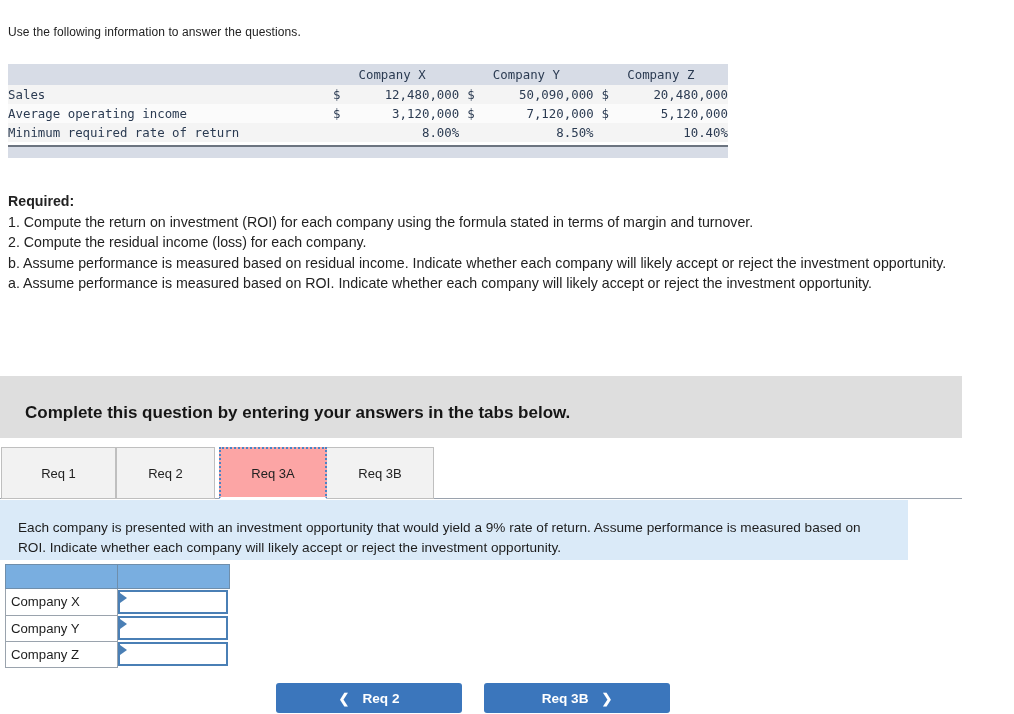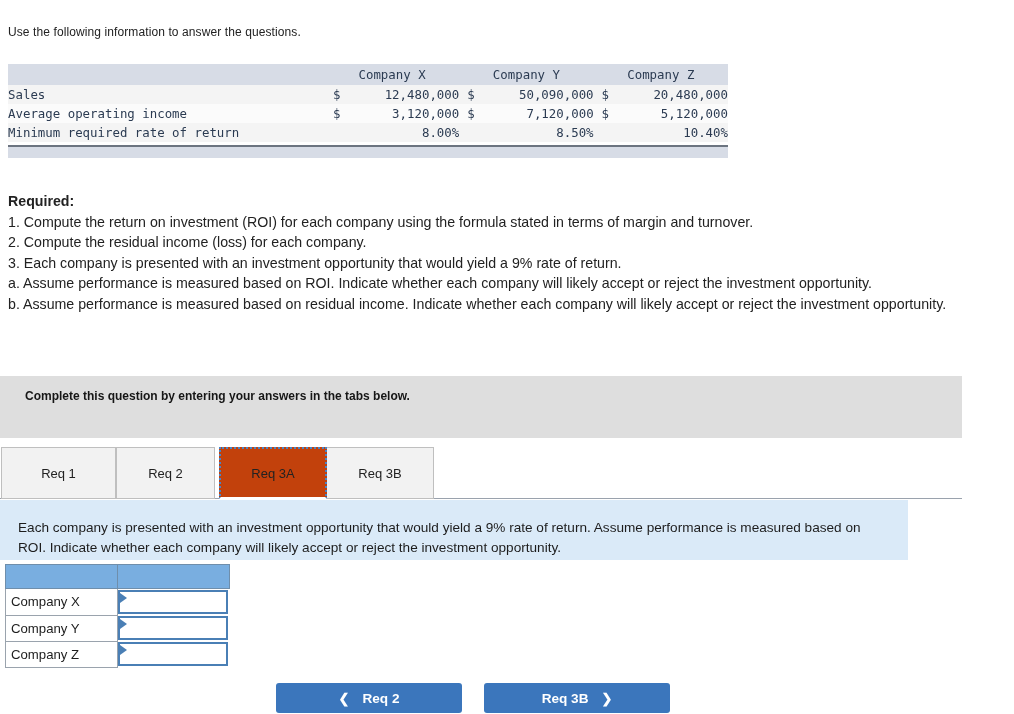--- a/index.html
+++ b/index.html
@@ -74,22 +74,22 @@
 
   
   .banner {
     position: absolute;
     left: 0px; top: 376px;
     width: 962px; height: 62px;
     background: #dedede;
   }
   .banner span {
     position: absolute;
-    left: 25px; top: 13px;
-    font-size: 12px;
+    left: 25px; top: 27px;
+    font-size: 17px;
     font-weight: bold;
     color: #161616;
   }
 
   
   .tabstrip {
     position: absolute;
     left: 0px; top: 447px;
     width: 962px; height: 52px;
   }
@@ -102,21 +102,21 @@
   .tab {
     position: absolute;
     top: 0; height: 52px;
     background: #f2f2f2;
     border: 1px solid #bfbfbf;
     display: flex; align-items: center; justify-content: center;
     font-size: 13px;
     color: #222;
   }
   .tab.active {
-    background: #c2410c;
+    background: #fca5a5;
     border: 2px dotted #4a84c4;
     border-bottom: 2px solid #ffffff;
     z-index: 3;
   }
   #tab0 { left: 1px;   width: 115px; }
   #tab1 { left: 116px; width: 99px; }
   #tab2 { left: 219px; width: 108px; }
   #tab3 { left: 326px; width: 108px; }
 
   
@@ -230,23 +230,22 @@
         </tr>
       </tbody>
     </table>
     <div class="facts-footer"></div>
   </div>
 
   <div class="required">
     <span class="ln"><b>Required:</b></span>
     <span class="ln">1. Compute the return on investment (ROI) for each company using the formula stated in terms of margin and turnover.</span>
     <span class="ln">2. Compute the residual income (loss) for each company.</span>
-    <span class="ln">3. Each company is presented with an investment opportunity that would yield a 9% rate of return.</span>
+    <span class="ln">b. Assume performance is measured based on residual income. Indicate whether each company will likely accept or reject the investment opportunity.</span>
     <span class="ln">a. Assume performance is measured based on ROI.  Indicate whether each company will likely accept or reject the investment opportunity.</span>
-    <span class="ln">b. Assume performance is measured based on residual income. Indicate whether each company will likely accept or reject the investment opportunity.</span>
   </div>
 
   <div class="banner">
     <span>Complete this question by entering your answers in the tabs below.</span>
   </div>
 
   <div class="tabstrip">
     <div class="tabline"></div>
     <div class="tab" id="tab0">
         <span>Req 1</span>

